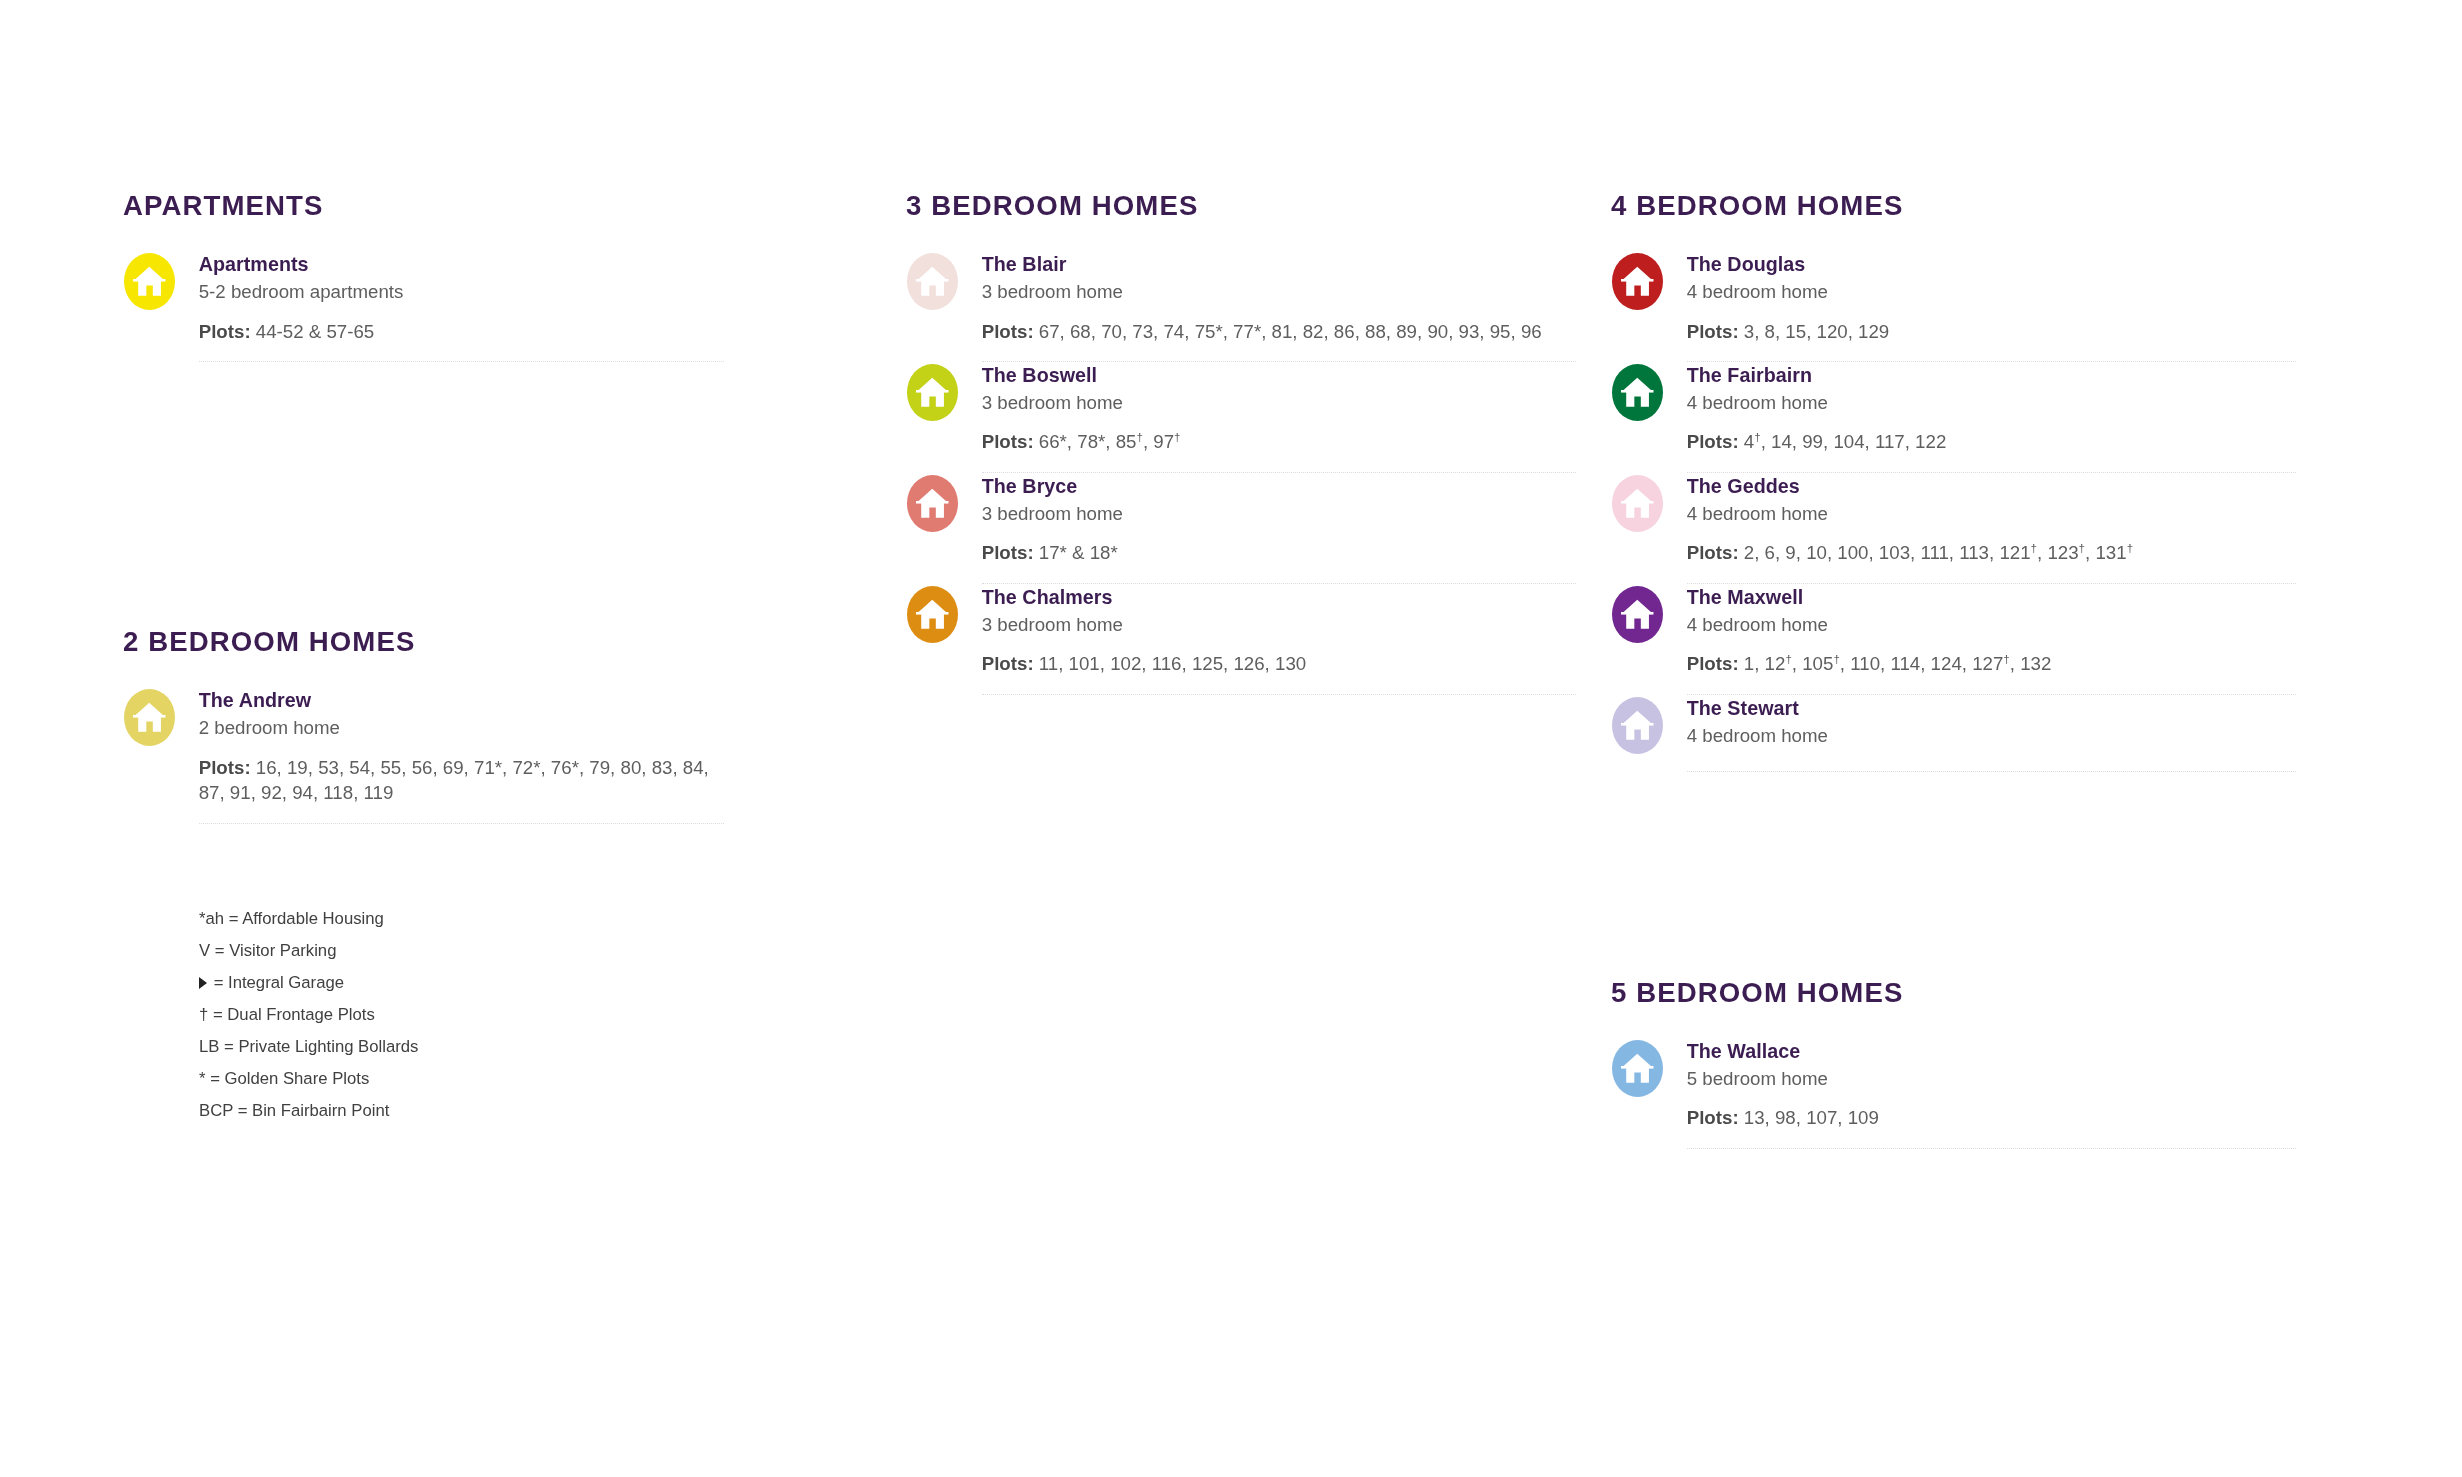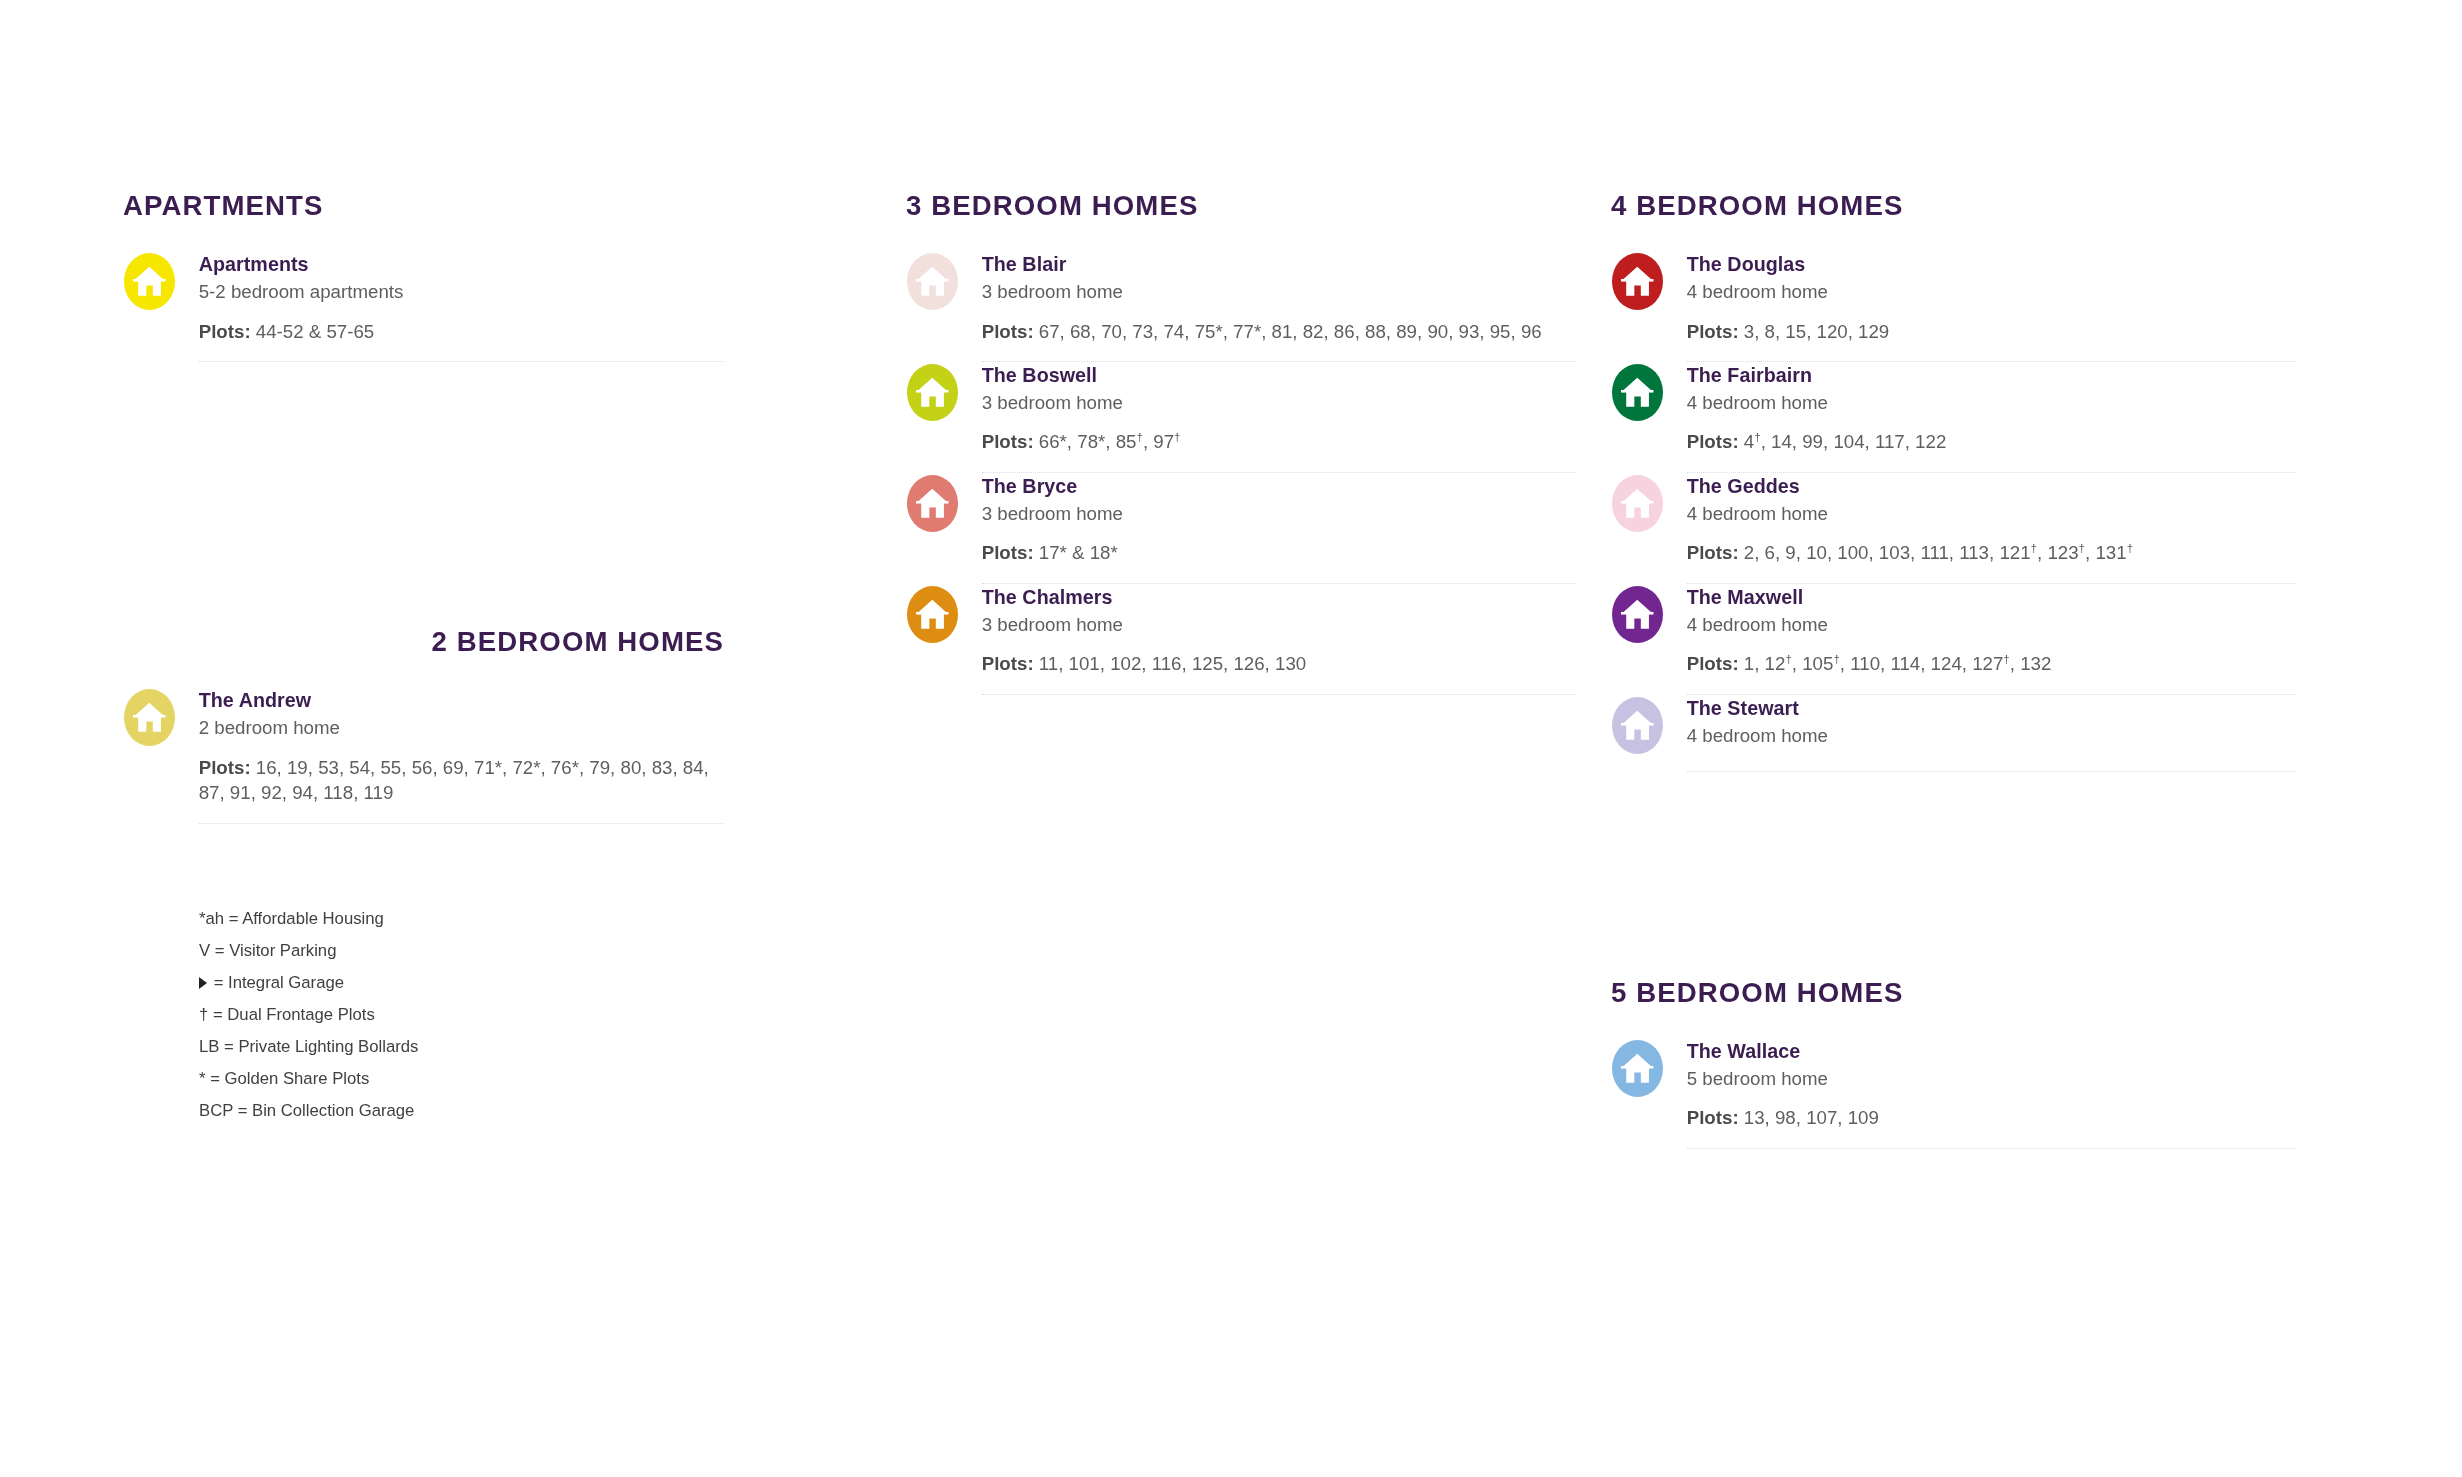--- a/index.html
+++ b/index.html
@@ -30,21 +30,21 @@
   .section-heading {
     font-size: 27.6px;
     font-weight: 700;
     letter-spacing: 1.1px;
     color: #3c1d52;
     text-transform: uppercase;
     line-height: 1.0;
     white-space: nowrap;
   }
   .section-block { margin-bottom: 0; }
-  .section-heading.gap-top { margin-top: 266px; text-align: right; }
+  .section-heading.gap-top { margin-top: 266px; }
   .section-heading.gap-top-5bed { margin-top: 207px; }
 
   
   .items { margin-top: 31.5px; }
   .item {
     position: relative;
     display: flex;
     align-items: flex-start;
     padding-bottom: 16.7px;
   }
@@ -168,21 +168,21 @@
         </div>
         <div class="sep"></div>
       </div>
       <div class="legend">
         <div class="legend-row">*ah = Affordable Housing</div>
         <div class="legend-row">V = Visitor Parking</div>
         <div class="legend-row"><span class="tri-glyph"></span> = Integral Garage</div>
         <div class="legend-row">† = Dual Frontage Plots</div>
         <div class="legend-row">LB = Private Lighting Bollards</div>
         <div class="legend-row">* = Golden Share Plots</div>
-        <div class="legend-row">BCP = Bin Collection Garage</div>
+        <div class="legend-row">BCP = Bin Fairbairn Point</div>
       </div>
     </div>
   <div class="col col-2">
       <div class="section-heading section-block">3 BEDROOM HOMES</div>
       <div class="items">
         <div class="item">
           <div class="icon-wrap">
             <span class="house-badge" style="background: rgb(242, 224, 220);">
               <svg viewBox="0 0 100 94" xmlns="http://www.w3.org/2000/svg" aria-hidden="true">
                 <path fill="#ffffff" d="M50 2 L99 46 L86 46 L86 92 L61 92 L61 60 L41 60 L41 92 L16 92 L16 46 L1 46 Z"></path>

